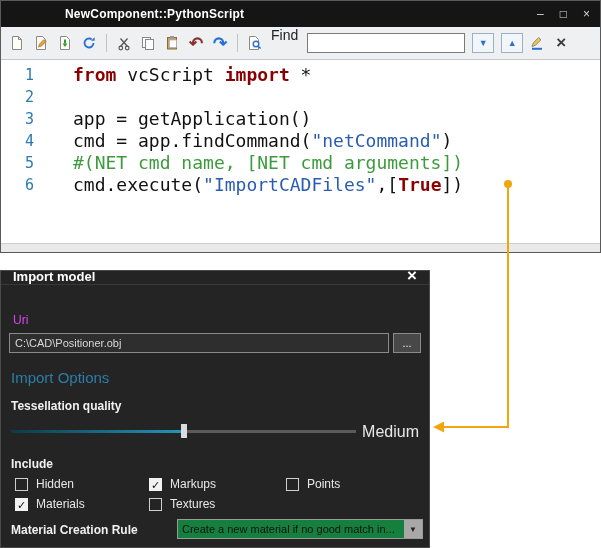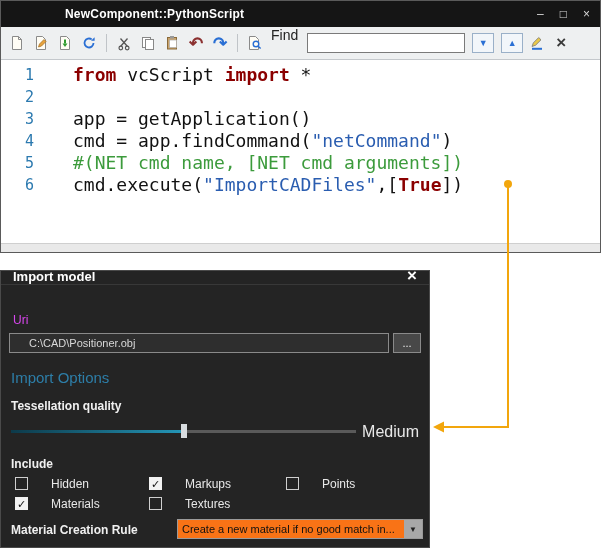--- a/index.html
+++ b/index.html
@@ -40,48 +40,48 @@
 
   
   .dialog { position:absolute; left:0; top:270px; width:430px; height:278px;
     background:#242424; border:1px solid #4a4a4a; color:#e6e6e6; }
   .dialog-title { height:14px; display:flex; align-items:flex-end; padding:0 12px; border-bottom:1px solid #383838; }
   .dialog-title .t { font-size:13px; font-weight:bold; color:#fff; }
   .dialog-close { margin-left:auto; font-size:17px; font-weight:bold; color:#fff; cursor:default; line-height:1; }
 
   .uri-label { position:absolute; left:12px; top:42px; font-size:12px; color:#d946ef; }
   .uri-input { position:absolute; left:8px; top:62px; width:380px; height:20px;
-    background:#2e2e2e; border:1px solid #8a8a8a; color:#d8d8d8; font-size:11px; padding:0 19px;
+    background:#2e2e2e; border:1px solid #8a8a8a; color:#d8d8d8; font-size:11px; padding:0 5px;
     font-family:"Liberation Sans", sans-serif; }
   .browse-btn { position:absolute; left:392px; top:62px; width:28px; height:20px;
     background:#484848; border:1px solid #8a8a8a; color:#eee; font-size:11px;
     display:flex; align-items:center; justify-content:center; }
 
   .section-title { position:absolute; left:10px; top:98px; font-size:15px;
     color:var(--section-heading,#2d7ea8); }
   .tess-label { position:absolute; left:10px; top:128px; font-size:12px; font-weight:600; color:#f0f0f0; }
 
   .slider { position:absolute; left:10px; top:153px; width:345px; height:14px; }
   .slider-track { position:absolute; left:0; top:6px; width:100%; height:3px; background:#5a5a5a; }
   .slider-fill { height:100%; background:linear-gradient(to right,#0d3a4a,#2496b8); }
   .slider-thumb { position:absolute; top:0; width:6px; height:14px; background:#d8dcdf; }
   .tess-value { position:absolute; right:10px; top:152px; font-size:16px; color:#e8e8e8; }
 
   .include-label { position:absolute; left:10px; top:186px; font-size:12px; font-weight:600; color:#f0f0f0; }
   .cb-grid { position:absolute; left:14px; top:206px; display:grid;
     grid-template-columns:134px 137px auto; row-gap:6px; }
-  .cb-item { display:flex; align-items:flex-start; gap:23px; }
+  .cb-item { display:flex; align-items:flex-end; gap:8px; }
   .cb-box { width:13px; height:13px; border:1px solid #cfcfcf; background:transparent;
     font-size:11px; line-height:12px; text-align:center; color:#111; }
   .cb-box.checked { background:#f2f2f2; border-color:#f2f2f2; }
   .cb-label { font-size:12px; color:#e8e8e8; }
 
   .rule-label { position:absolute; left:10px; top:252px; font-size:12px; font-weight:600; color:#f0f0f0; }
   .dropdown { position:absolute; left:176px; top:248px; width:246px; height:20px;
-    background:#f97316; border:1px solid #9a9a9a; display:flex; align-items:center; }
+    background:#15803d; border:1px solid #9a9a9a; display:flex; align-items:center; }
   .dd-value { flex:1; font-size:11px; color:#111; padding:0 4px; white-space:nowrap; overflow:hidden; }
   .dd-arrow { flex:0 0 18px; height:100%; background:#a8a8a8; color:#222; font-size:8px;
     display:flex; align-items:center; justify-content:center; }
 
   
   .arrow-overlay { position:absolute; left:0; top:0; pointer-events:none; }
   .arrow-overlay .stroke { stroke:var(--arrow,#f2a60d); stroke-width:2; fill:none; }
   .arrow-overlay .fill { fill:var(--arrow,#f2a60d); }
 </style>
 </head>

